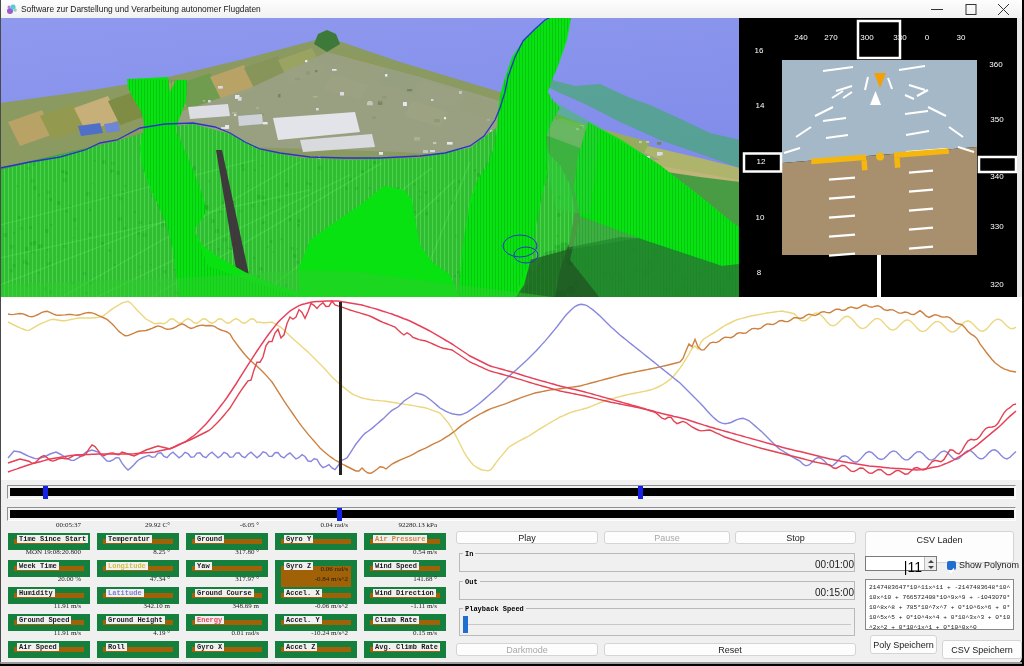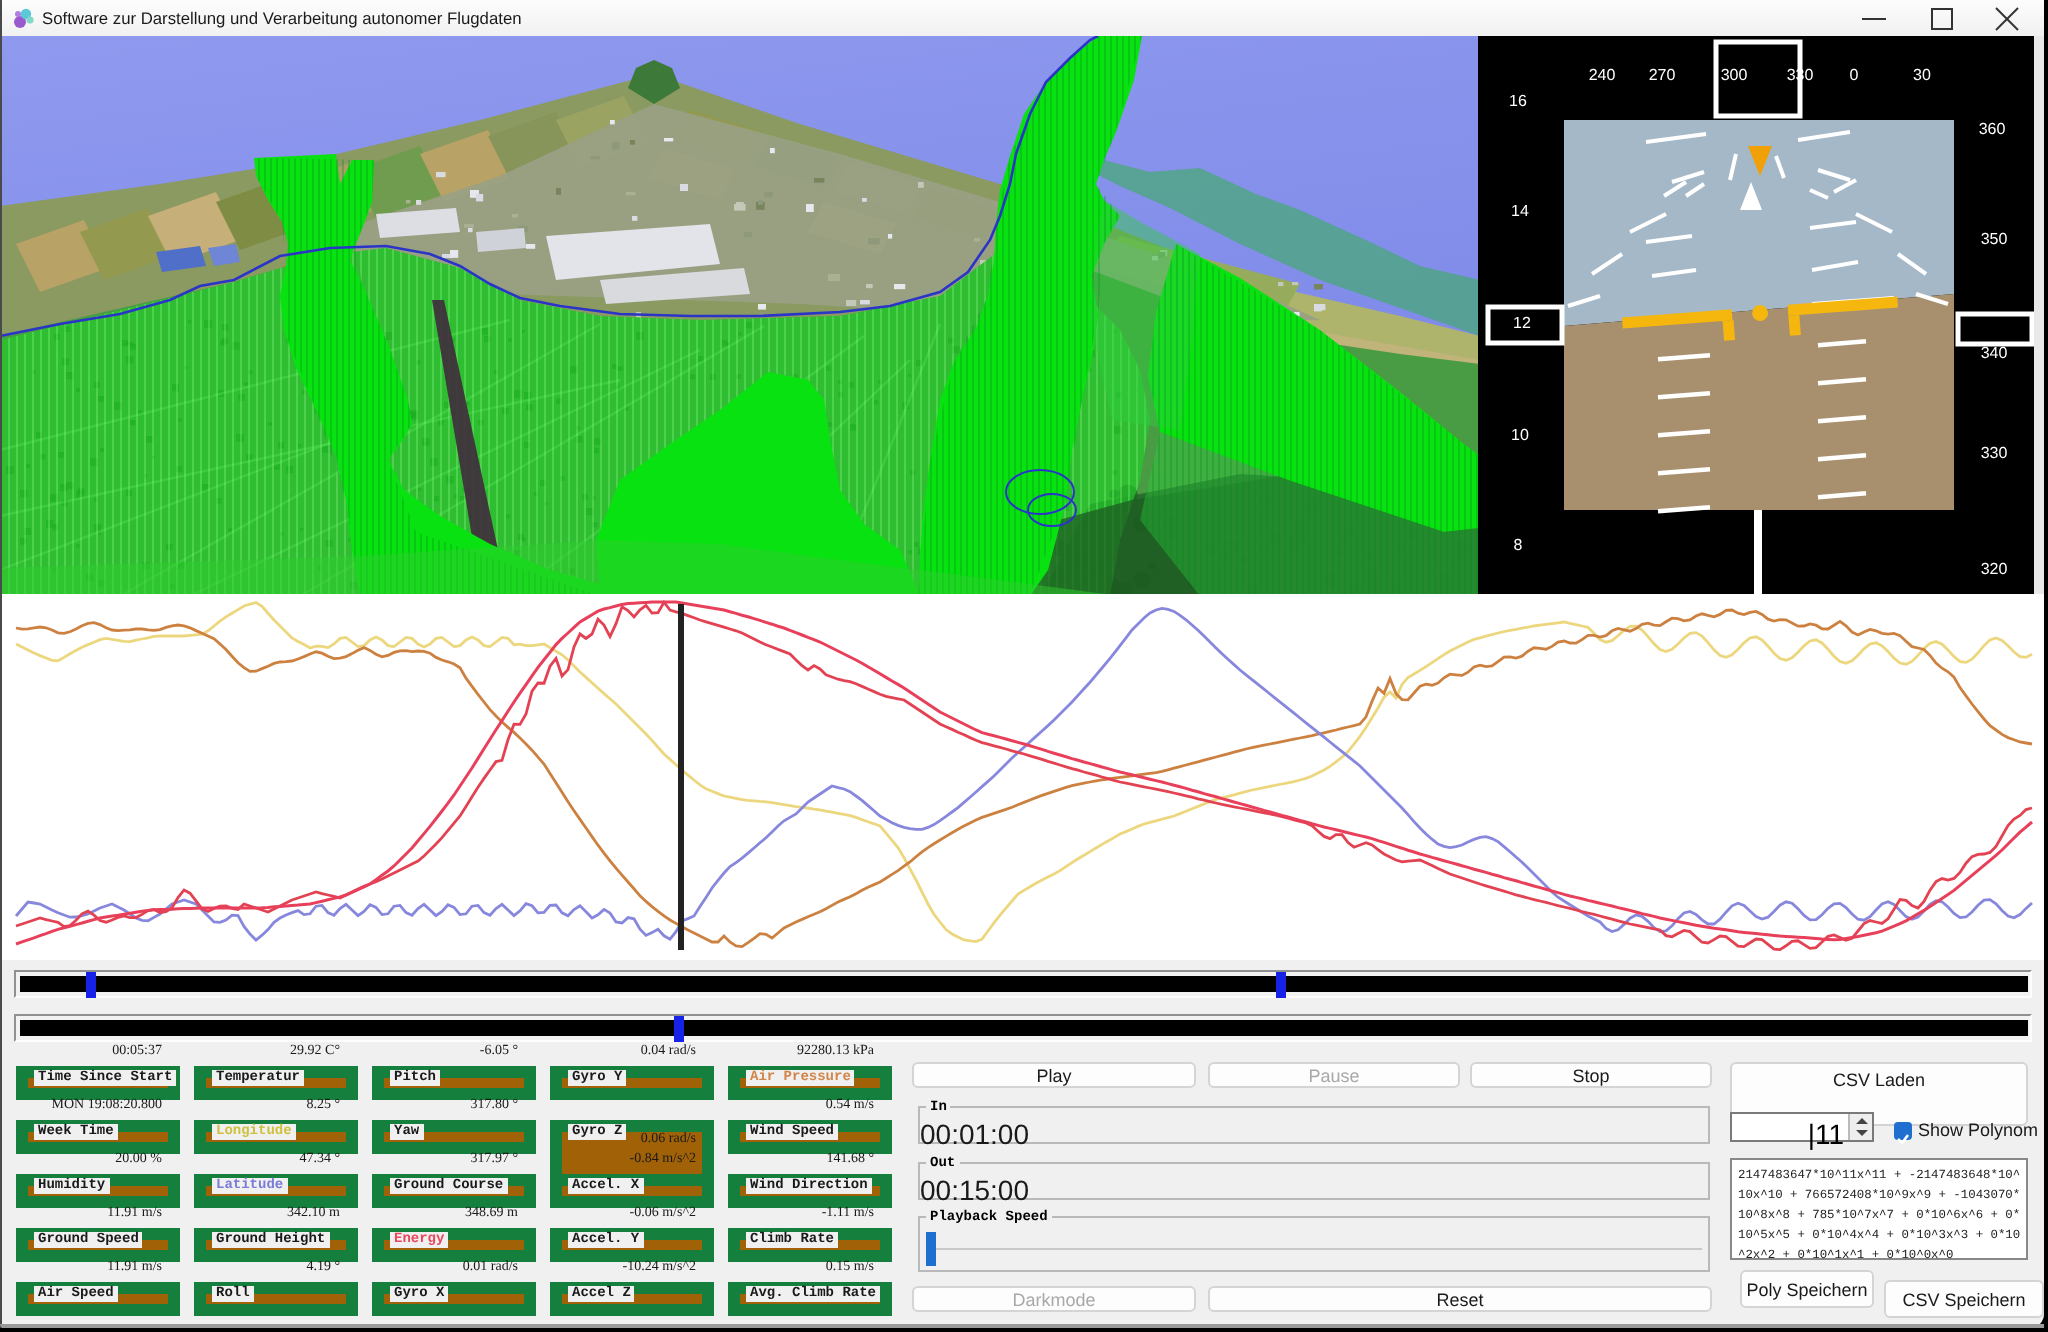--- a/index.html
+++ b/index.html
@@ -5,21 +5,21 @@
 #win{position:absolute;left:0;top:0;width:1022px;height:664px;background:#f0f0f0;border-radius:0 0 7px 2px;overflow:hidden}
 #title{position:absolute;left:0;top:0;width:1022px;height:19px;background:linear-gradient(#fdfdfd,#f1f1f1);border-bottom:1px solid #e0e0e0}
 #title span{position:absolute;left:21px;top:4px;font-size:8.4px;color:#1a1a1a}
 .gb{position:absolute;border:6px solid #15803d;background:#a16207}
 .gl{position:absolute;left:3px;top:-4px;background:#f0f0f0;padding:0 2px;font-family:"Liberation Mono",monospace;font-weight:bold;font-size:7px;white-space:nowrap;line-height:8px}
 .gv{position:absolute;right:3px;bottom:15px;font-family:Liberation Serif, serif;font-size:7px;color:#1a1a1a;white-space:nowrap}
 .btn{position:absolute;background:#fdfdfd;border:1px solid #d4d4d4;border-radius:3px;font-size:9px;color:#1a1a1a;text-align:center}
 .btn.dis{color:#a8a8a8}
 .grp{position:absolute;border:1px solid #b9b9b9;left:459px;width:396px}
 .grp .gl{font-size:7px}
-.grp .tv{position:absolute;width:100%;text-align:left;top:5px;font-size:14px;color:#1a1a1a}
+.grp .tv{position:absolute;width:100%;text-align:right;top:5px;font-size:10px;color:#1a1a1a}
 </style></head><body>
 <div id="win">
 <div id="title">
       <span>Software zur Darstellung und Verarbeitung autonomer Flugdaten</span>
 <svg style="position:absolute;left:6px;top:3px" width="12" height="12" viewBox="0 0 12 12">
 <circle cx="4" cy="8" r="3" fill="#9b59d0"></circle>
         <circle cx="7" cy="4" r="2.6" fill="#5bc8d8"></circle>
         <circle cx="9" cy="7" r="1.8" fill="#7fd8c8"></circle>
         <circle cx="3" cy="4" r="1.5" fill="#b07fe0"></circle>
 </svg>
@@ -628,21 +628,21 @@
     </div>
     <div class="gb" style="left:97px;top:614px;width:82px;height:17px">
       <span class="gl" style="color:#1a1a1a">Ground Height</span>
       <span class="gv">342.10 m</span>
     </div>
     <div class="gb" style="left:97px;top:641px;width:82px;height:17px">
       <span class="gl" style="color:#1a1a1a">Roll</span>
       <span class="gv">4.19 °</span>
     </div>
     <div class="gb" style="left:186px;top:533px;width:82px;height:17px">
-      <span class="gl" style="color:#1a1a1a">Pitch</span>
+      <span class="gl" style="color:#1a1a1a">Ground</span>
       <span class="gv">-6.05 °</span>
     </div>
     <div class="gb" style="left:186px;top:560px;width:82px;height:17px">
       <span class="gl" style="color:#1a1a1a">Yaw</span>
       <span class="gv">317.80 °</span>
     </div>
     <div class="gb" style="left:186px;top:587px;width:82px;height:17px">
       <span class="gl" style="color:#1a1a1a">Ground Course</span>
       <span class="gv">317.97 °</span>
     </div>

